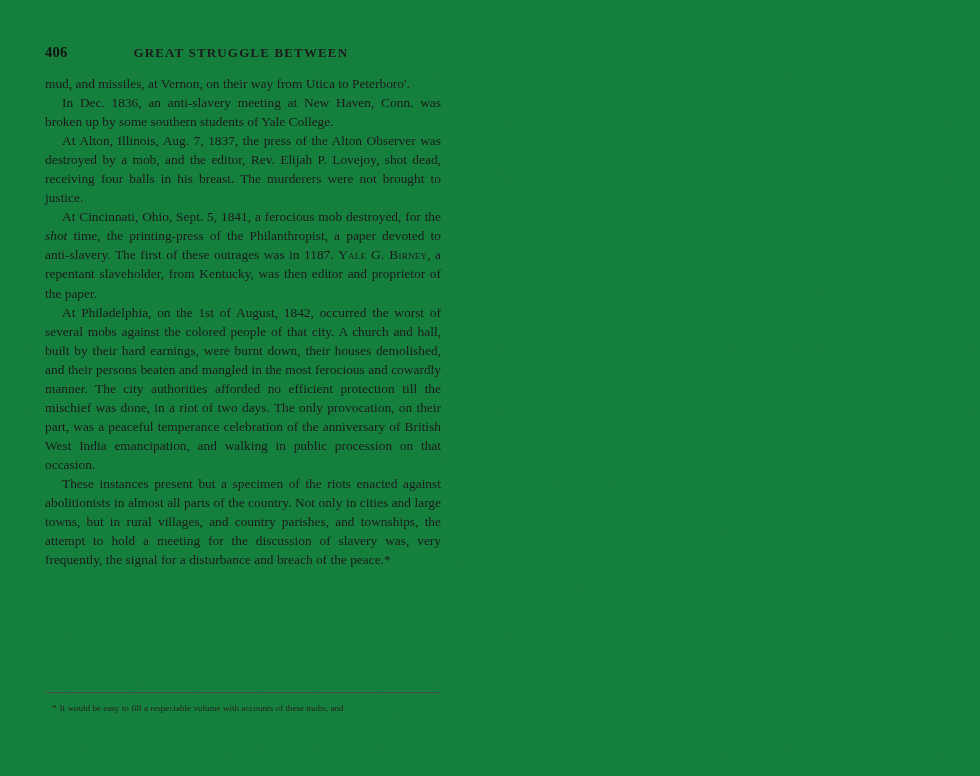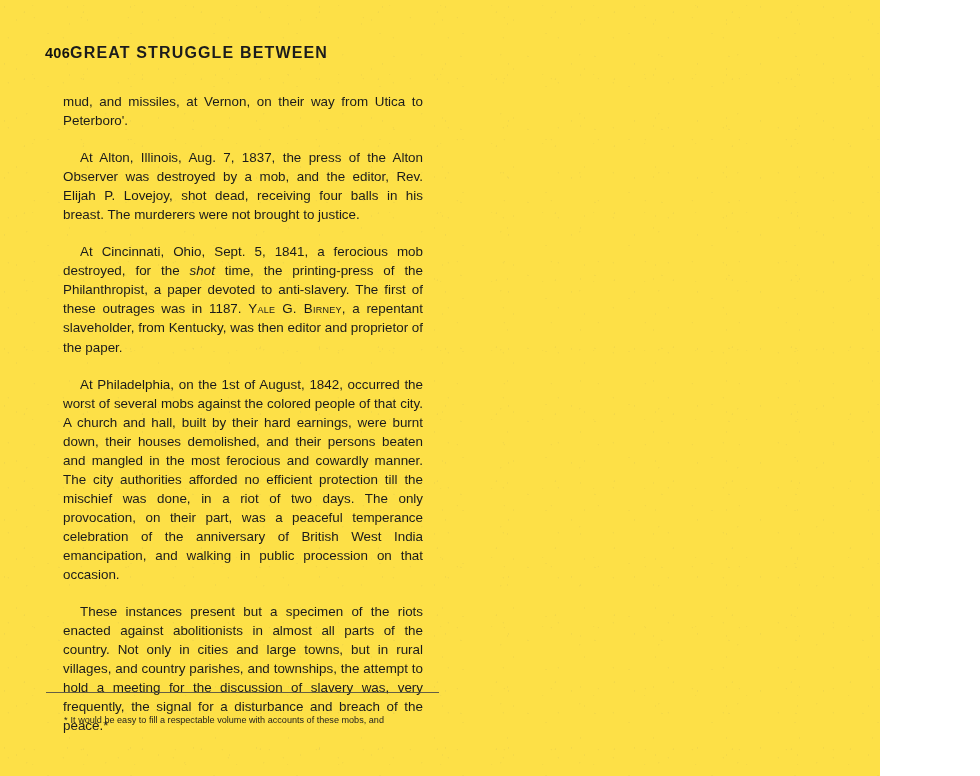--- a/index.html
+++ b/index.html
@@ -3,25 +3,25 @@
 <meta charset="utf-8">
 <style>
   html, body {
     margin: 0;
     padding: 0;
     background: #ffffff;
   }
 
   #page {
     position: relative;
-    width: 880px;
+    width: 980px;
     height: 776px;
-    background: #fde047;
+    background: #15803d;
     overflow: hidden;
-    font-family: Liberation Sans, sans-serif;
+    font-family: Liberation Serif, serif;
     color: #1b1b1b;
   }
 
   
   #grain {
     position: absolute;
     inset: 0;
     pointer-events: none;
     opacity: .5;
     background-image:
@@ -58,22 +58,22 @@
   .left .running-head  { left: 45px;  width: 395px; }
 
   .folio {
     font-size: 14.5px;
     font-weight: bold;
     letter-spacing: .3px;
     color: #121212;
   }
   .head-title {
     flex: 1;
-    text-align: left;
-    font-size: 16px;
+    text-align: center;
+    font-size: 13px;
     font-weight: bold;
     letter-spacing: 1.15px;
     color: #1c1c1c;
     text-transform: uppercase;
     font-variant: small-caps;
   }
   .left  .head-title { padding-right: 26px; }
 
   
   .column {
@@ -81,21 +81,21 @@
     top: 74px;
     font-size: 13.4px;
     line-height: 19.05px;
     text-align: justify;
     text-justify: inter-word;
     hyphens: none;
   }
   .left .column  { left: 45px;  width: 396px; }
 
   .column p {
-    margin: 18px;
+    margin: 0;
     text-indent: 17px;
   }
   .column p.no-indent { text-indent: 0; }
 
   .column p i, .column p em { font-style: italic; }
 
   .smallcaps {
     font-variant: small-caps;
     letter-spacing: .25px;
   }
@@ -115,37 +115,38 @@
 
   .footnote {
     position: absolute;
     font-size: 9.1px;
     line-height: 12.4px;
     text-align: justify;
     color: #25231f;
   }
   .left .footnote  { left: 52px;  width: 388px; top: 702px; }
 
-  .footnote p { margin: 12px; }
+  .footnote p { margin: 0; }
   .fn-marker { margin-right: 3px; }
 </style>
 </head>
 <body>
 
 <div id="page">
 
   <div class="page-half left">
 
     <div class="running-head">
       <span class="folio">406</span>
       <span class="head-title">GREAT STRUGGLE BETWEEN</span>
     </div>
 
     <div class="column">
       <p class="no-indent">mud, and missiles, at Vernon, on their way from Utica to Peterboro'.</p>
+      <p>In Dec. 1836, an anti-slavery meeting at New Haven, Conn. was broken up by some southern students of Yale College.</p>
       <p>At Alton, Illinois, Aug. 7, 1837, the press of the Alton Observer was destroyed by a mob, and the editor, Rev. Elijah P. Lovejoy, shot dead, receiving four balls in his breast. The murderers were not brought to justice.</p>
 
       <p>
         <span>At Cincinnati, Ohio, Sept. 5, 1841, a ferocious mob destroyed, for the </span><i>shot</i><span> time, the printing-press of the Philanthropist, a paper devoted to anti-slavery. The first of these outrages was in 1187. </span><span class="smallcaps">Yale G. Birney</span><span>, a repentant slaveholder, from Kentucky, was then editor and proprietor of the paper.</span>
       </p>
 
       <p>At Philadelphia, on the 1st of August, 1842, occurred the worst of several mobs against the colored people of that city. A church and hall, built by their hard earnings, were burnt down, their houses demolished, and their persons beaten and mangled in the most ferocious and cowardly manner. The city authorities afforded no efficient protection till the mischief was done, in a riot of two days. The only provocation, on their part, was a peaceful temperance celebration of the anniversary of British West India emancipation, and walking in public procession on that occasion.</p>
       <p>These instances present but a specimen of the riots enacted against abolitionists in almost all parts of the country. Not only in cities and large towns, but in rural villages, and country parishes, and townships, the attempt to hold a meeting for the discussion of slavery was, very frequently, the signal for a disturbance and breach of the peace.*</p>
     </div>
 

